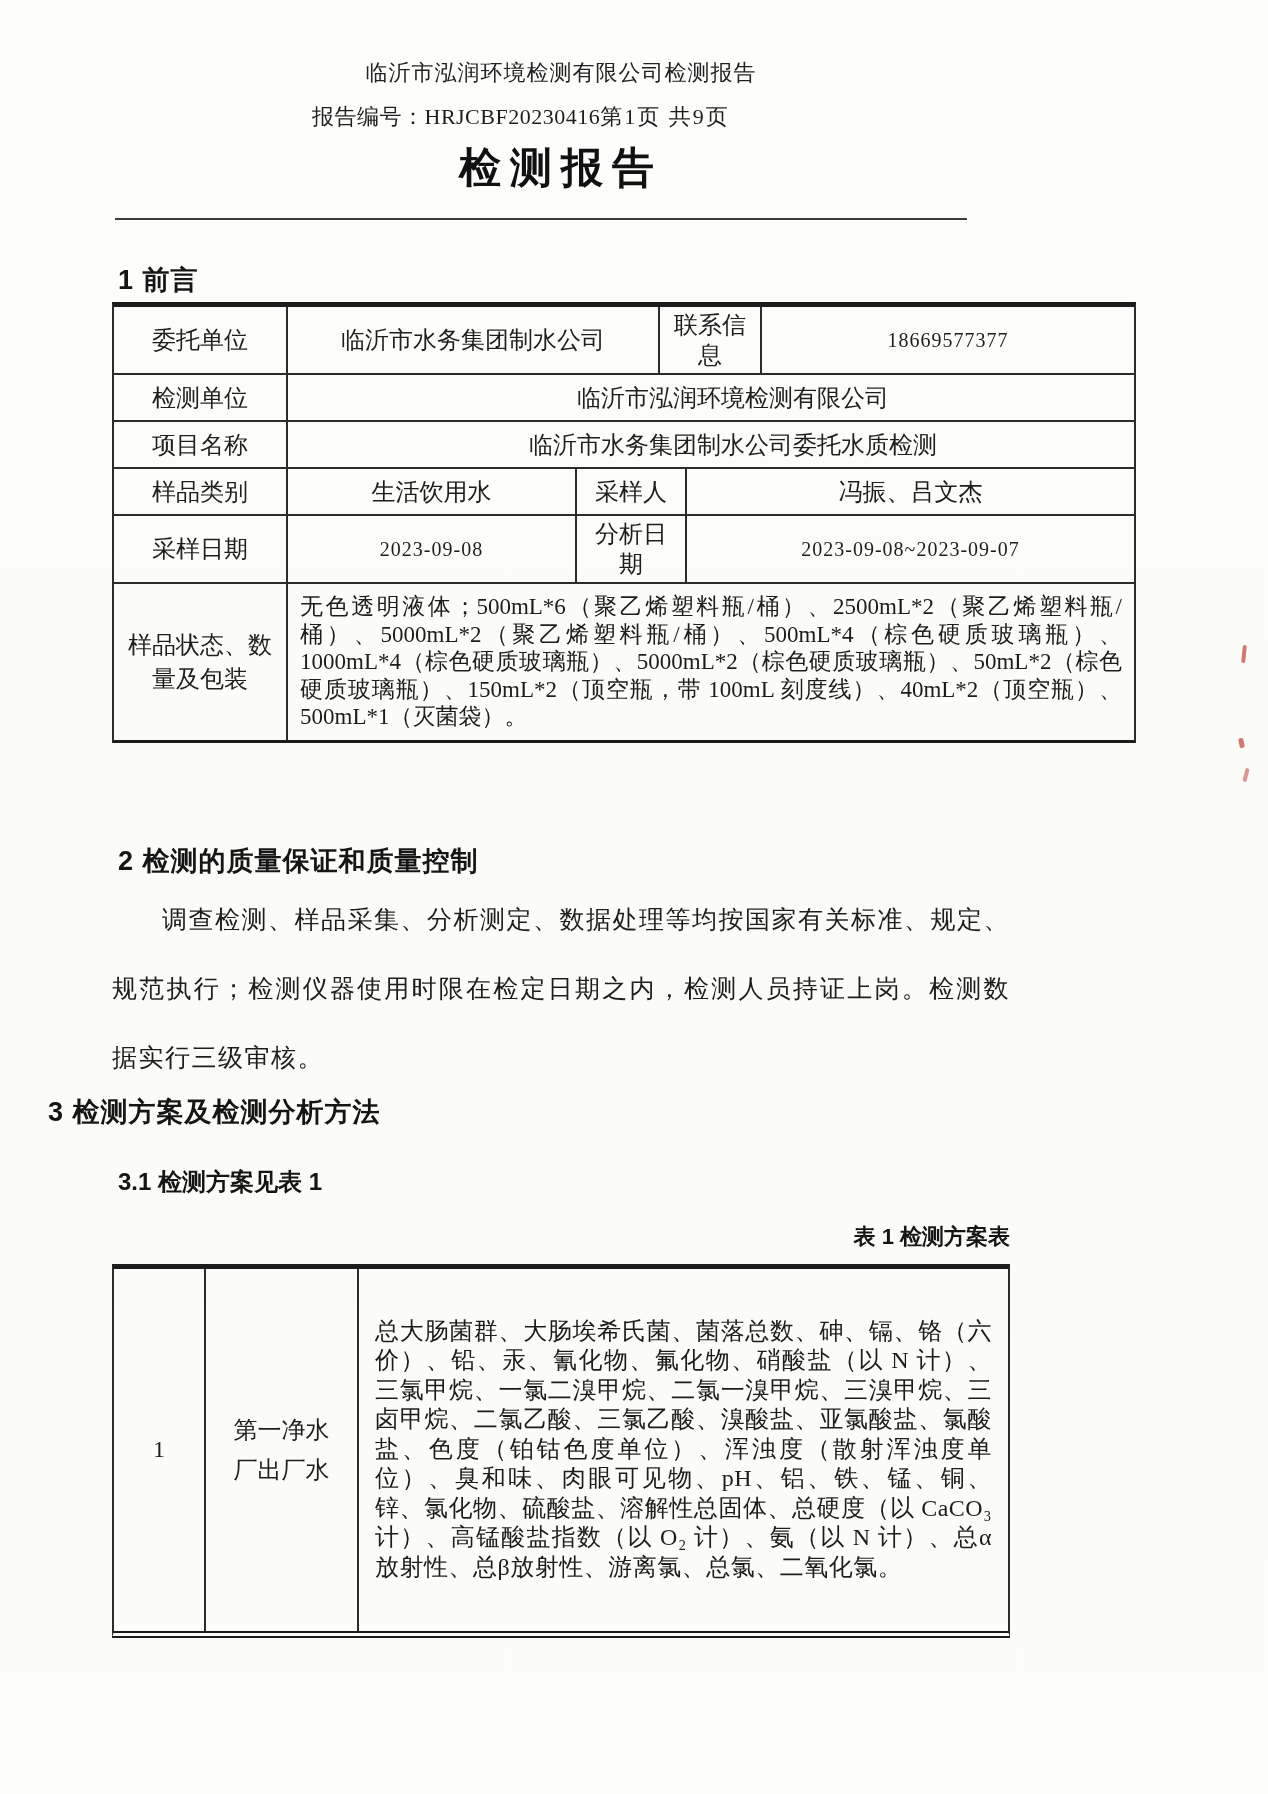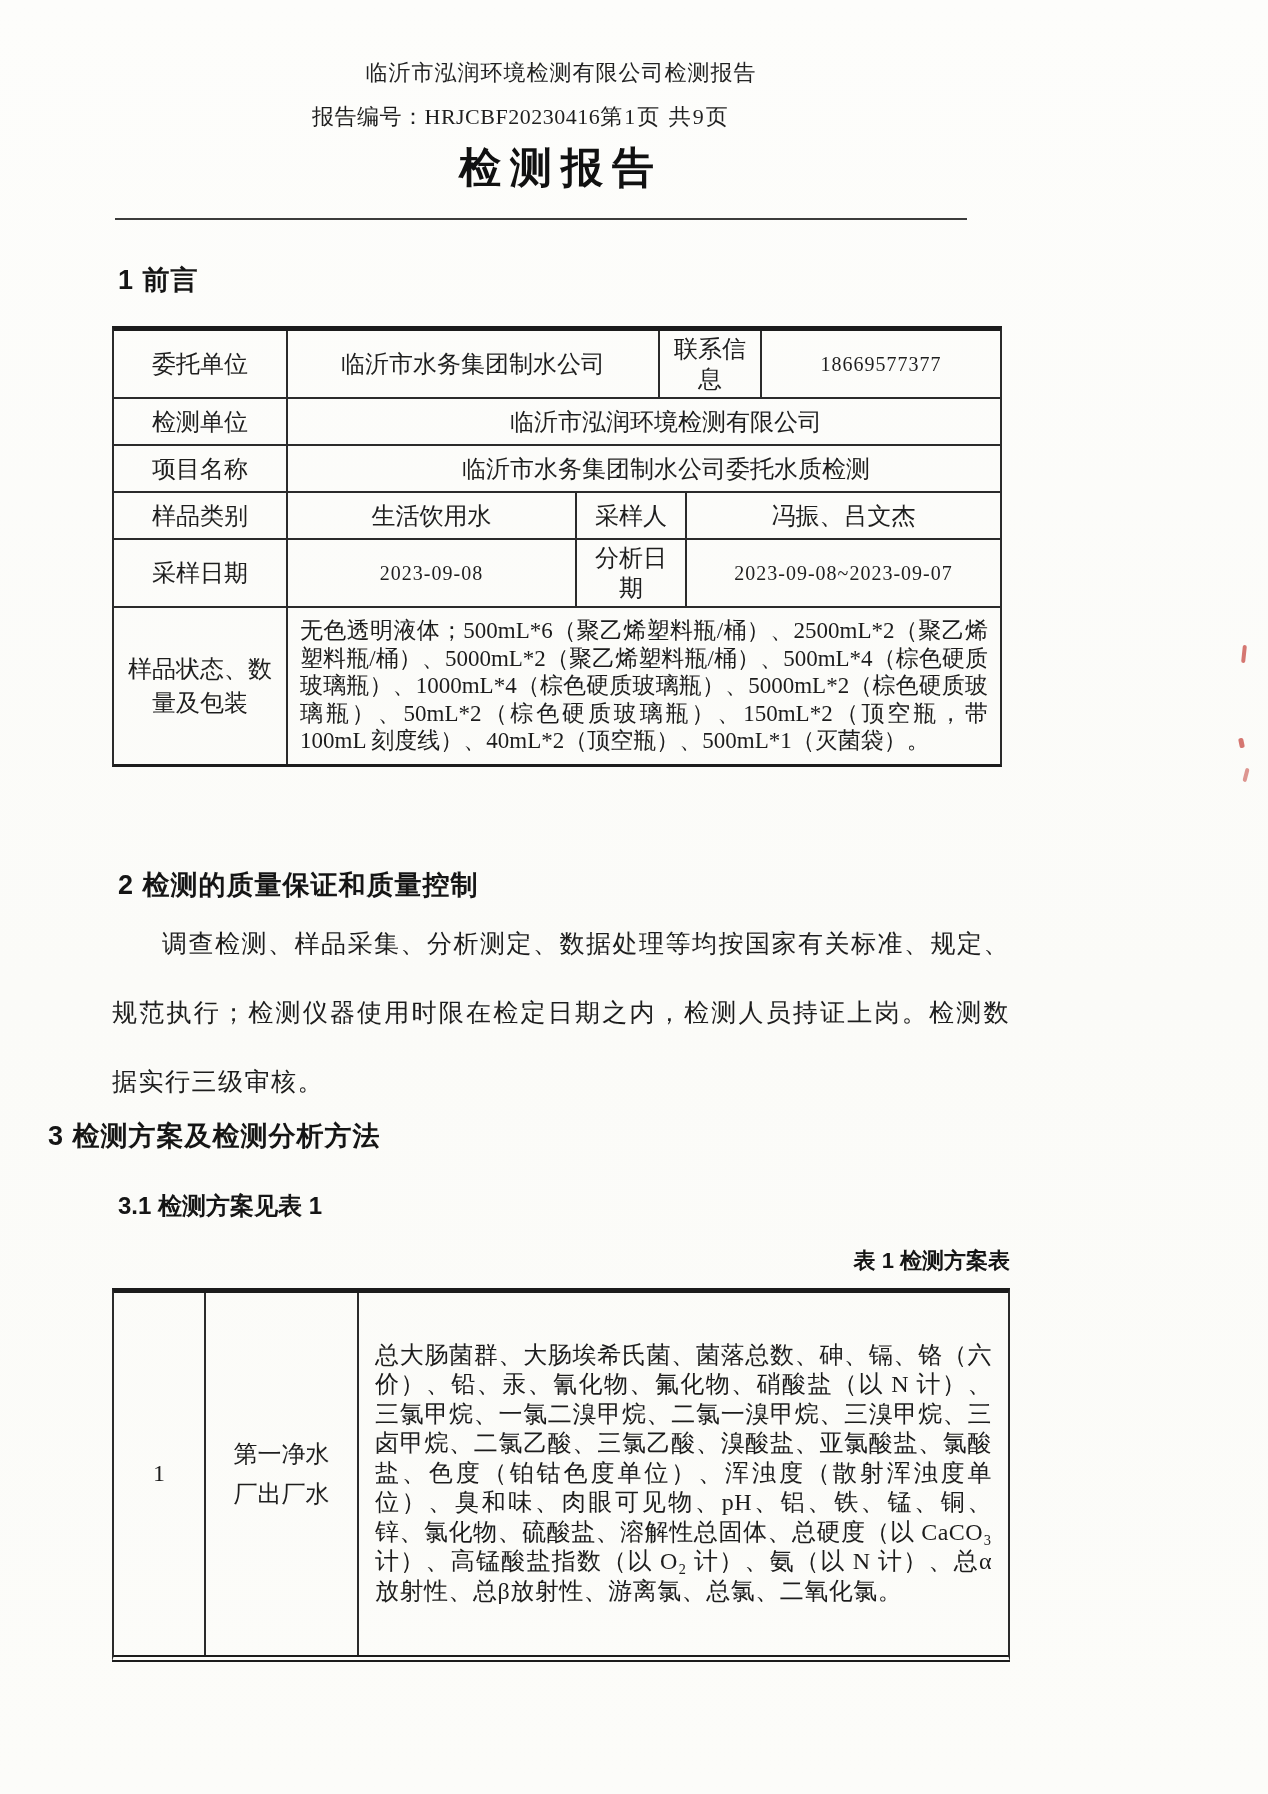--- a/index.html
+++ b/index.html
@@ -44,21 +44,21 @@
     margin:36px 0 0 118px;
     font-size:24px;font-weight:bold;color:#151515;
   }
   .tbl-caption{
     margin:24px 0 0 112px;width:898px;text-align:right;
     font-size:22px;font-weight:bold;color:#151515;
   }
 
   
   .ptable{
-    margin:28px 0 0 112px;width:890px;box-sizing:border-box;
+    margin:4px 0 0 112px;width:1024px;box-sizing:border-box;
     border:2px solid #2b2b2b;border-top:5px solid #1c1c1c;border-bottom:3px solid #1c1c1c;
     font-size:24px;
   }
   .prow{display:grid;border-bottom:2px solid #2b2b2b;}
   .prow:last-child{border-bottom:none;}
   .r-client{grid-template-columns:174px 372px 102px 1fr;}
   .r-lab,.r-project{grid-template-columns:174px 1fr;gap:44px;}
   .r-sample,.r-date{grid-template-columns:174px 289px 110px 1fr;}
   .r-state{grid-template-columns:174px 1fr;}
   .pcell{

